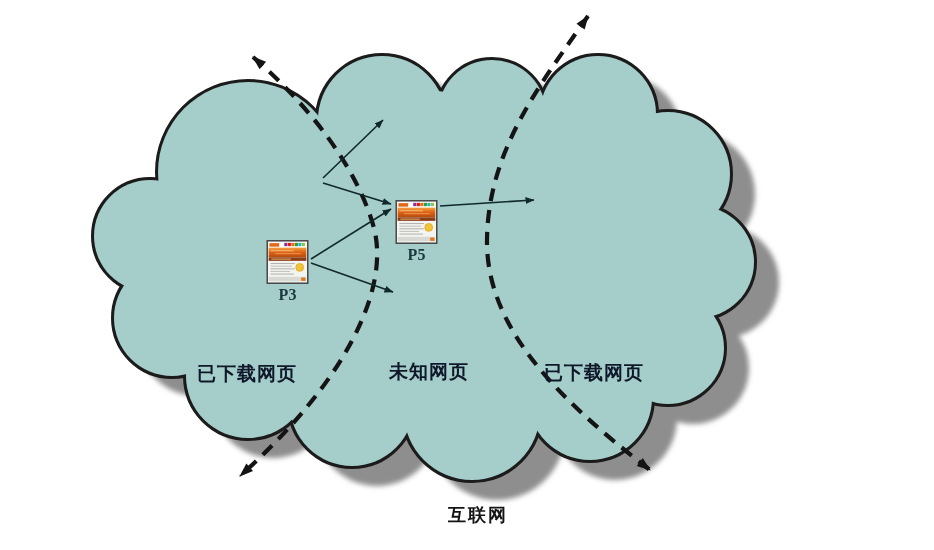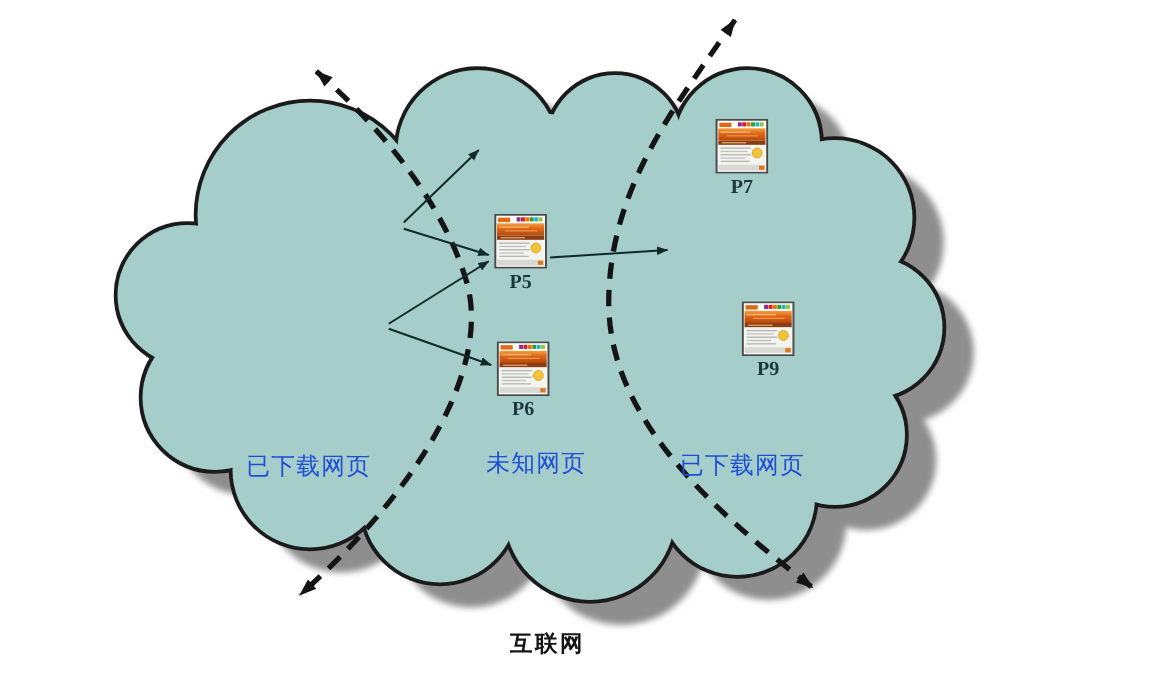--- a/index.html
+++ b/index.html
@@ -9,25 +9,25 @@
   }
   .scene{position:absolute;left:0;top:0;width:934px;height:550px;}
   .page-node{position:absolute;width:43px;text-align:center;}
   .page-node .pic{display:block;width:43px;height:44px;}
   .plabel{
     margin-top:3px;font-family:"Liberation Serif",serif;font-weight:700;
     font-size:16px;color:#1c3740;line-height:1;
   }
   .region-label{
     position:absolute;transform:translateX(-50%);white-space:nowrap;
-    font-weight:400;font-size:19px;letter-spacing:1px;color:#1d4ed8;line-height:1;
+    font-weight:700;font-size:19px;letter-spacing:1px;color:#0f172a;line-height:1;
   }
   .internet-label{
     position:absolute;transform:translateX(-50%);white-space:nowrap;
-    font-weight:700;font-size:18px;letter-spacing:2px;color:#141414;line-height:1;
+    font-weight:700;font-size:18px;letter-spacing:2px;color:#141414;line-height:1;margin-left:40px;
   }
 </style>
 </head>
 <body>
 
 <div class="stage">
 
   <svg class="scene" viewBox="0 0 934 550">
     <defs>
       <g id="cloud-shape">
@@ -103,43 +103,31 @@
 
     <g stroke="#10292c" stroke-width="1.6" fill="none">
       <line x1="323" y1="178" x2="383" y2="120" marker-end="url(#ah-small)"></line>
       <line x1="323" y1="183" x2="391" y2="204" marker-end="url(#ah-small)"></line>
       <line x1="311" y1="259" x2="391" y2="209" marker-end="url(#ah-small)"></line>
       <line x1="311" y1="263" x2="393" y2="292" marker-end="url(#ah-small)"></line>
       <line x1="440" y1="206" x2="534" y2="200" marker-end="url(#ah-small)"></line>
     </g>
   </svg>
 
-  <div class="page-node" style="left:395px;top:171px">
+  <div class="page-node" style="left:266px;top:240px">
+    <svg class="pic">
+        <use href="#page-icon"></use>
+      </svg>
+    <div class="plabel">P3</div>
+  </div>
+  <div class="page-node" style="left:395px;top:200px">
     <svg class="pic">
         <use href="#page-icon"></use>
       </svg>
     <div class="plabel">P5</div>
-  </div>
-  <div class="page-node" style="left:397px;top:273px">
-    <svg class="pic">
-        <use href="#page-icon"></use>
-      </svg>
-    <div class="plabel">P6</div>
-  </div>
-  <div class="page-node" style="left:572px;top:95px">
-    <svg class="pic">
-        <use href="#page-icon"></use>
-      </svg>
-    <div class="plabel">P7</div>
-  </div>
-  <div class="page-node" style="left:593px;top:241px">
-    <svg class="pic">
-        <use href="#page-icon"></use>
-      </svg>
-    <div class="plabel">P9</div>
   </div>
 
   <div class="region-label" style="left:247px;top:364px">已下载网页</div>
   <div class="region-label" style="left:429px;top:362px">未知网页</div>
   <div class="region-label" style="left:594px;top:363px">已下载网页</div>
 
   <div class="internet-label" style="left:438px;top:506px">互联网</div>
 </div>
 
 </body></html>

